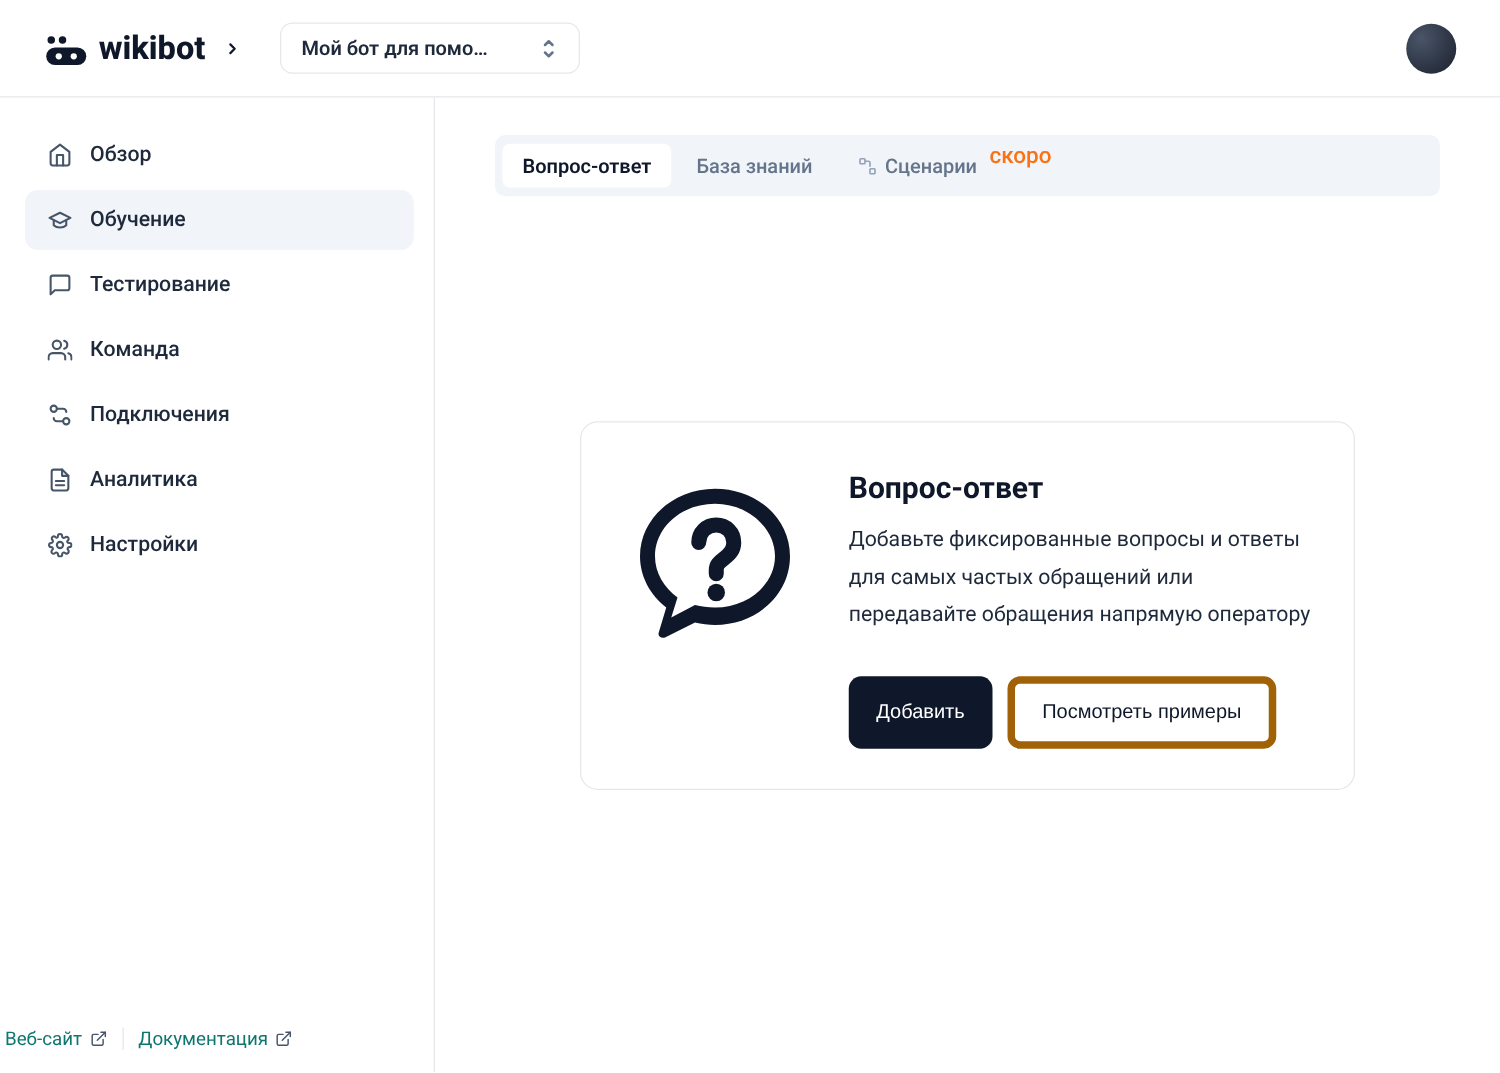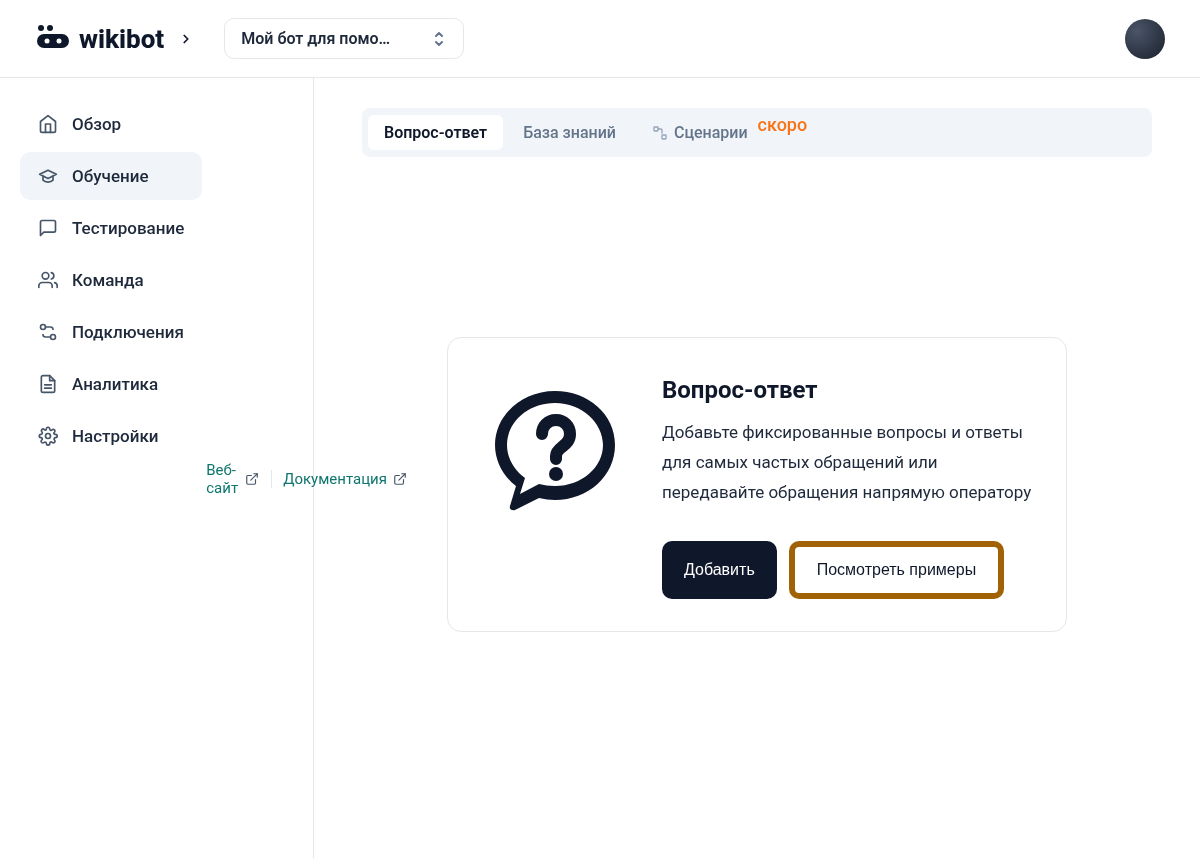--- a/index.html
+++ b/index.html
@@ -19,21 +19,21 @@
       padding: 0 35px 0 35px;
       border-bottom: 1px solid #e5e7eb;
     }
     .header-left {
       display: flex;
       align-items: center;
       gap: 12px;
     }
     .logo {
       display: flex;
-      align-items: flex-start;
+      align-items: flex-end;
       gap: 8px;
       font-size: 26px;
       font-weight: 800;
       color: #0f172a;
     }
     .logo-icon {
       width: 36px;
       height: 26px;
       position: relative;
     }
@@ -79,24 +79,24 @@
       width: 40px;
       height: 40px;
       border-radius: 50%;
       background: radial-gradient(circle at 30% 30%, #4a5568, #1a202c);
     }
     .layout {
       display: flex;
       height: calc(858px - 78px);
     }
     .sidebar {
-      width: 314px;
+      width: 348px;
       border-right: 1px solid #e5e7eb;
       display: flex;
-      flex-direction: row;
+      flex-direction: column;
       padding: 22px 16px 0 0;
     }
     .sidebar-nav {
       display: flex;
       flex-direction: column;
       gap: 4px;
       padding-left: 20px;
       padding-right: 0;
       flex: 1;
     }

